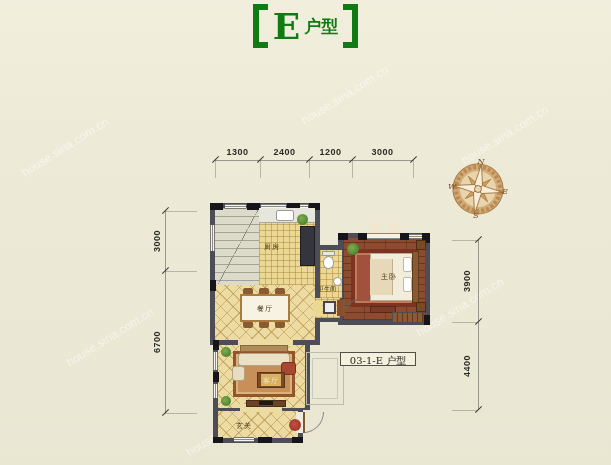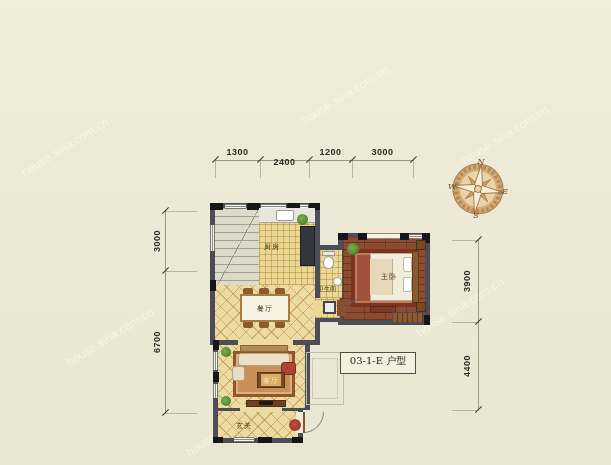--- a/index.html
+++ b/index.html
@@ -46,20 +46,23 @@
     font-family:"DejaVu Serif",serif;font-size:10px;color:#1c1c18;text-align:center;line-height:16px;}
   .plant{position:absolute;border-radius:50%;background:radial-gradient(circle at 40% 40%,#7fae4e,#3f7225);}
   .flower{position:absolute;border-radius:50%;background:radial-gradient(circle at 45% 45%,#c45040,#8e2f22);}
   .arc{position:absolute;box-sizing:border-box;}
 </style>
 </head>
 <body>
 
 <div class="page">
 
+  <div class="title">
+    <span class="bracket bl" aria-label="【"></span><span class="t-main">E</span><span class="t-sub">户型</span><span class="bracket br" aria-label="】"></span>
+  </div>
 
   <div class="wm" style="left:15px;top:140px;">house.sina.com.cn</div>
   <div class="wm" style="left:295px;top:88px;">house.sina.com.cn</div>
   <div class="wm" style="left:60px;top:330px;">house.sina.com.cn</div>
   <div class="wm" style="left:410px;top:300px;">house.sina.com.cn</div>
   <div class="wm" style="left:180px;top:420px;">house.sina.com.cn</div>
   <div class="wm" style="left:455px;top:128px;">house.sina.com.cn</div>
 
   <svg class="abs" style="left:447px;top:156px;" width="62" height="64" viewBox="0 0 62 64">
     <g transform="rotate(8 31 33)">
@@ -94,21 +97,21 @@
     <div class="guide" style="left:260px;top:160px;width:1px;height:18px;"></div>
     <div class="guide" style="left:309px;top:160px;width:1px;height:18px;"></div>
     <div class="guide" style="left:352px;top:160px;width:1px;height:18px;"></div>
     <div class="guide" style="left:413px;top:160px;width:1px;height:18px;"></div>
     <div class="tick" style="left:211px;top:159px;"></div>
     <div class="tick" style="left:256px;top:159px;"></div>
     <div class="tick" style="left:305px;top:159px;"></div>
     <div class="tick" style="left:348px;top:159px;"></div>
     <div class="tick" style="left:409px;top:159px;"></div>
     <div class="dim" style="left:215px;top:147px;width:45px;">1300</div>
-    <div class="dim" style="left:260px;top:147px;width:49px;margin-top:10px;">2400</div>
+    <div class="dim" style="left:260px;top:147px;width:49px;">2400</div>
     <div class="dim" style="left:309px;top:147px;width:43px;">1200</div>
     <div class="dim" style="left:352px;top:147px;width:61px;">3000</div>
   </div>
 
   <div>
     <div class="dimline" style="left:165px;top:211px;width:1px;height:202px;"></div>
     <div class="guide" style="left:165px;top:211px;width:32px;height:1px;"></div>
     <div class="guide" style="left:165px;top:271px;width:32px;height:1px;"></div>
     <div class="guide" style="left:165px;top:413px;width:32px;height:1px;"></div>
     <div class="tick" style="left:161px;top:210px;"></div>
@@ -237,16 +240,16 @@
     <div class="abs" style="left:306px;top:352px;width:38px;height:53px;border:1px solid #bdbdb0;box-sizing:border-box;"></div>
     <div class="abs" style="left:312px;top:358px;width:26px;height:41px;border:1px solid #c8c8bb;box-sizing:border-box;"></div>
 
     <div class="rlabel" style="left:264px;top:242px;">厨房</div>
     <div class="rlabel" style="left:318px;top:285px;font-size:6px;letter-spacing:0;">卫生间</div>
     <div class="rlabel" style="left:257px;top:304px;">餐厅</div>
     <div class="rlabel" style="left:263px;top:376px;color:#f0e6c8;">客厅</div>
     <div class="rlabel" style="left:381px;top:272px;">主卧</div>
     <div class="rlabel" style="left:236px;top:421px;">玄关</div>
 
-    <div class="unitbox" style="left:340px;top:352px;width:76px;height:22px;">03-1-E 户型</div>
+    <div class="unitbox" style="left:340px;top:352px;width:76px;height:14px;">03-1-E 户型</div>
   </div>
 
 </div>
 
 </body></html>

